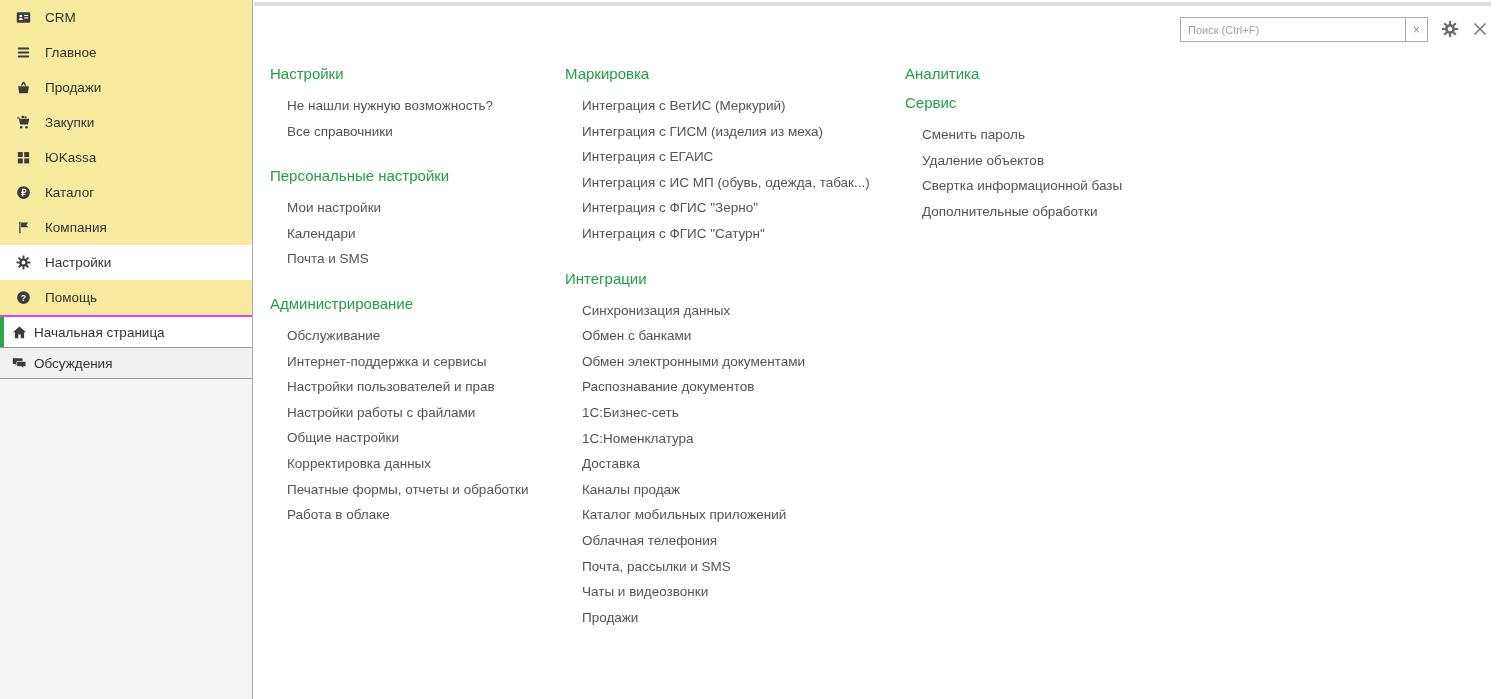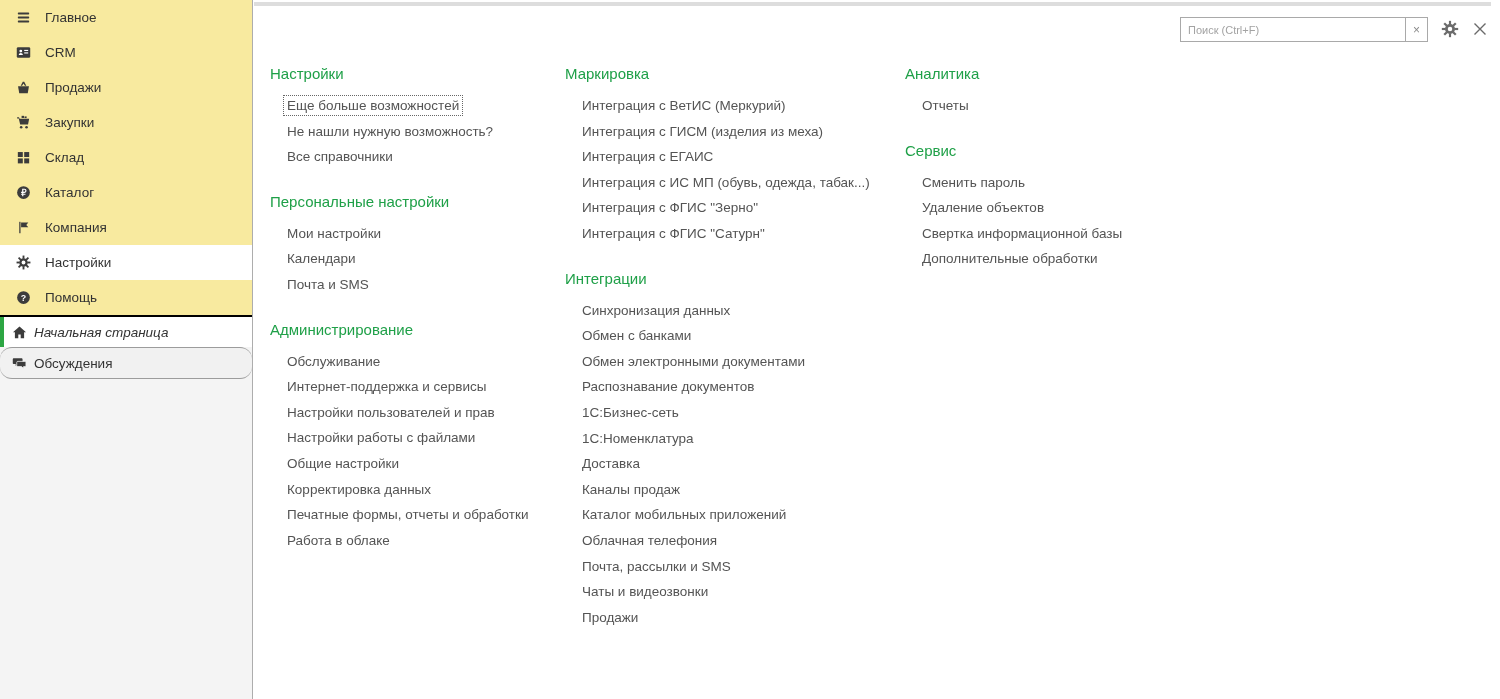--- a/index.html
+++ b/index.html
@@ -26,26 +26,26 @@
     width: 18px; margin-left: 14px; display: flex; justify-content: center; align-items: center;
     color: #3c3c3c; flex: none;
   }
   .srow .s-icon svg { width: 17px; height: 17px; display: block; }
   .srow .s-label { margin-left: 13px; font-size: 13.5px; color: #333333; white-space: nowrap; }
 
   .brow {
     height: 32px; display: flex; align-items: center; position: relative;
     background: #ffffff; cursor: pointer;
   }
-  .brow.home-row { border-top: 2px solid #000000; font-style: italic; }
+  .brow.home-row { border-top: 2px solid #d946ef; }
   .brow.home-row::before {
     content: ""; position: absolute; left: 0; top: 0; bottom: 0; width: 4px; background: #2da643;
   }
   .brow.disc-row {
-    border-top: 1px solid #9c9c9c; border-bottom: 1px solid #9c9c9c; background: #f1f1f1; border-radius: 12px;
+    border-top: 1px solid #9c9c9c; border-bottom: 1px solid #9c9c9c; background: #f1f1f1;
   }
   .brow .s-icon {
     width: 18px; margin-left: 10px; display: flex; justify-content: center; align-items: center;
     color: #3c3c3c; flex: none;
   }
   .brow .s-icon svg { width: 17px; height: 17px; display: block; }
   .brow .s-label { margin-left: 6px; font-size: 13.5px; color: #333333; white-space: nowrap; }
 
   
   .main { position: absolute; left: 254px; top: 0; right: 0; bottom: 0; background: #fff; }
@@ -91,42 +91,42 @@
   .section li.focused span { border: 1px dotted #666666; }
 </style>
 </head>
 <body>
 
 <div class="sidebar">
   <ul class="side-list" id="sidebar-top">
       <li class="srow">
         <span class="s-icon">
           <svg viewBox="0 0 24 24" fill="currentColor">
-            <rect x="4" y="5" width="16" height="2.7" rx="1"></rect>
-            <rect x="4" y="10.6" width="16" height="2.7" rx="1"></rect>
-            <rect x="4" y="16.2" width="16" height="2.7" rx="1"></rect>
-          </svg>
-        </span>
-        <span class="s-label">Главное</span>
-      </li>
-      <li class="srow">
-        <span class="s-icon">
-          <svg viewBox="0 0 24 24" fill="currentColor">
             <rect x="2.5" y="4.5" width="19" height="15" rx="2"></rect>
             <circle cx="8.2" cy="10" r="2" fill="#fff"></circle>
             <path d="M5.3 15.6c0-1.9 1.4-3 2.9-3s2.9 1.1 2.9 3z" fill="#fff"></path>
             <rect x="13" y="8.3" width="5.6" height="1.6" fill="#fff"></rect>
             <rect x="13" y="11.8" width="5.6" height="1.6" fill="#fff"></rect>
           </svg>
         </span>
         <span class="s-label">CRM</span>
       </li>
       <li class="srow">
         <span class="s-icon">
           <svg viewBox="0 0 24 24" fill="currentColor">
+            <rect x="4" y="5" width="16" height="2.7" rx="1"></rect>
+            <rect x="4" y="10.6" width="16" height="2.7" rx="1"></rect>
+            <rect x="4" y="16.2" width="16" height="2.7" rx="1"></rect>
+          </svg>
+        </span>
+        <span class="s-label">Главное</span>
+      </li>
+      <li class="srow">
+        <span class="s-icon">
+          <svg viewBox="0 0 24 24" fill="currentColor">
             <path d="M8 9.6 11 4h2l3 5.6h-2L12 6.2 10 9.6z"></path>
             <path d="M4.3 10.4h15.4L18 20H6z"></path>
           </svg>
         </span>
         <span class="s-label">Продажи</span>
       </li>
       <li class="srow">
         <span class="s-icon">
           <svg viewBox="0 0 24 24" fill="currentColor">
             <path d="M3 4.6h2.6l.9 2H20l-1.6 8.2H7.3L5.3 6.2H3z"></path>
@@ -140,21 +140,21 @@
       </li>
       <li class="srow">
         <span class="s-icon">
           <svg viewBox="0 0 24 24" fill="currentColor">
             <rect x="4" y="4.3" width="7" height="7"></rect>
             <rect x="13" y="4.3" width="7" height="7"></rect>
             <rect x="4" y="13.3" width="7" height="7"></rect>
             <rect x="13" y="13.3" width="7" height="7"></rect>
           </svg>
         </span>
-        <span class="s-label">Склад</span>
+        <span class="s-label">ЮKassa</span>
       </li>
       <li class="srow">
         <span class="s-icon">
           <svg viewBox="0 0 24 24" fill="currentColor">
             <circle cx="12" cy="12" r="9"></circle>
             <path fill="#fff" d="M10.1 6.6h3.2a3 3 0 1 1 0 6h-1.5v1.1h3v1.5h-3v2.2h-1.7v-2.2H8.6v-1.5h1.5v-1.1H8.6v-1.6h1.5zm1.7 4.4h1.4a1.4 1.4 0 1 0 0-2.8h-1.4z"></path>
           </svg>
         </span>
         <span class="s-label">Каталог</span>
       </li>
@@ -249,21 +249,20 @@
         <path d="M2.5 2.5 L13.5 13.5 M13.5 2.5 L2.5 13.5" stroke="currentColor" stroke-width="1.4" fill="none"></path>
       </svg>
     </span>
   </button>
 
   <div id="columns">
       <div class="col col-1">
         <div class="section">
           <h2>Настройки</h2>
           <ul>
-            <li class="focused"><span>Еще больше возможностей</span></li>
             <li><span>Не нашли нужную возможность?</span></li>
             <li><span>Все справочники</span></li>
           </ul>
         </div>
         <div class="section">
           <h2>Персональные настройки</h2>
           <ul>
             <li><span>Мои настройки</span></li>
             <li><span>Календари</span></li>
             <li><span>Почта и SMS</span></li>
@@ -310,23 +309,20 @@
             <li><span>Облачная телефония</span></li>
             <li><span>Почта, рассылки и SMS</span></li>
             <li><span>Чаты и видеозвонки</span></li>
             <li><span>Продажи</span></li>
           </ul>
         </div>
       </div>
       <div class="col col-3">
         <div class="section">
           <h2>Аналитика</h2>
-          <ul>
-            <li><span>Отчеты</span></li>
-          </ul>
         </div>
         <div class="section">
           <h2>Сервис</h2>
           <ul>
             <li><span>Сменить пароль</span></li>
             <li><span>Удаление объектов</span></li>
             <li><span>Свертка информационной базы</span></li>
             <li><span>Дополнительные обработки</span></li>
           </ul>
         </div>

